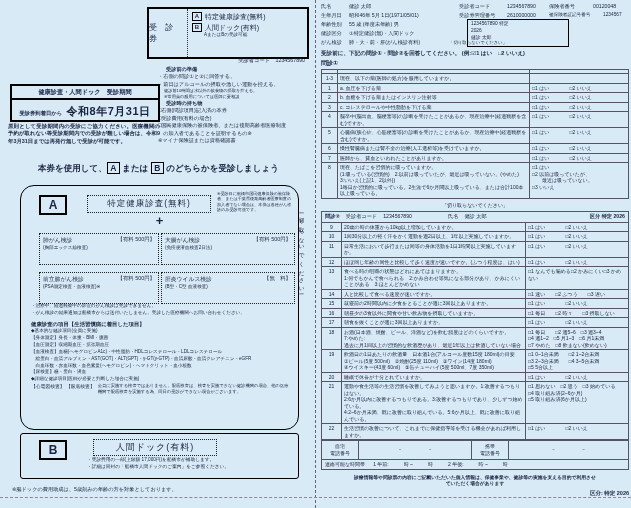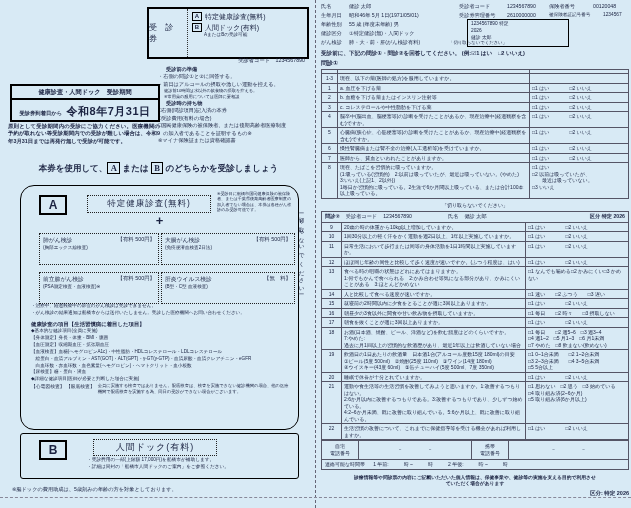--- a/index.html
+++ b/index.html
@@ -21,21 +21,21 @@
   #prep{left:158px;top:66px;width:154px;font-size:5.2px;line-height:1.42;}
   #prep .t{margin-left:8px;}
   #prep .tiny{font-size:4.2px;margin-left:6px;}
   
   #period-box{left:10px;top:84px;width:146px;border:2px solid #000;background:#d8eaf5;}
   #period-title{font-size:6.2px;font-weight:bold;text-align:center;padding:1.5px 0;border-bottom:2px solid #000;}
   #period-row{padding:1px 2px;text-align:center;white-space:nowrap;}
   #period-from{font-size:5.3px;font-weight:bold;}
   #period-date{font-size:11px;font-weight:bold;letter-spacing:.5px;}
   #period-note{left:8px;top:123px;width:152px;font-size:5.4px;font-weight:bold;line-height:1.38;text-align:justify;}
-  #headline{left:0;top:162px;width:317px;text-align:center;font-size:8.5px;font-weight:bold;font-family:Liberation Serif, serif;}
+  #headline{left:0;top:162px;width:317px;text-align:center;font-size:8.5px;font-weight:bold;}
   .boxed-letter{display:inline-block;border:1.5px solid #000;padding:0 2.5px;font-weight:bold;}
   
   #box-a{left:20px;top:185px;width:277px;height:243px;border:1.5px solid #000;border-radius:14px;}
   #badge-a,#badge-b{border:2px solid #000;width:24px;height:16px;font-size:12px;font-weight:bold;
      display:flex;align-items:center;justify-content:center;background:#d8eaf5;}
   #badge-a{left:18px;top:9px;}
   #title-a{left:66px;top:9px;width:122px;height:16px;border:1.5px dotted #222;font-size:8.5px;
      display:flex;align-items:center;justify-content:center;letter-spacing:1px;}
   #sidenote-a{left:196px;top:5px;width:76px;font-size:4.1px;line-height:1.3;}
   #plus-a{left:0;top:27px;width:100%;text-align:center;font-size:13px;font-weight:bold;}

